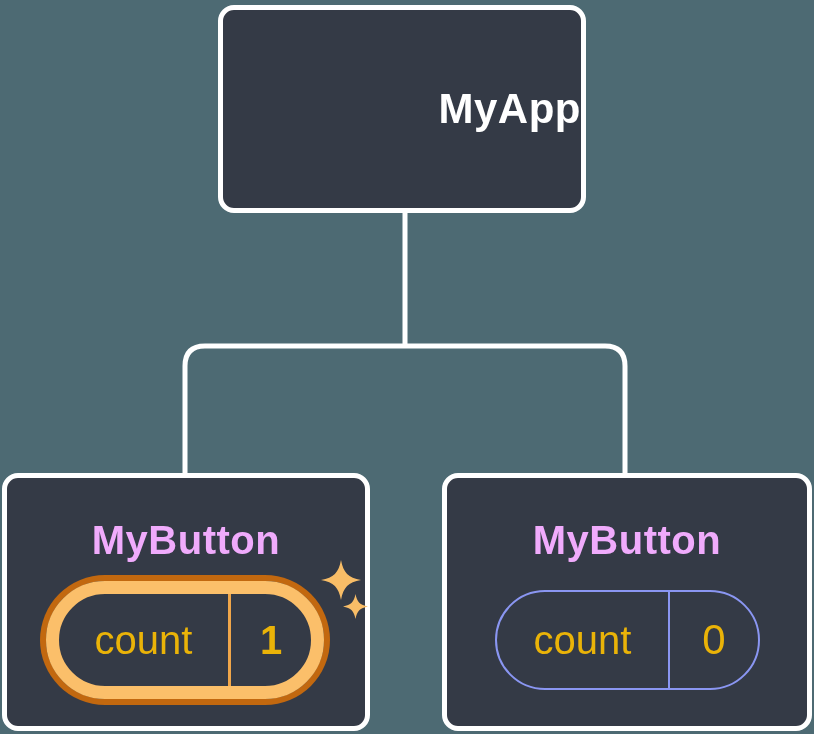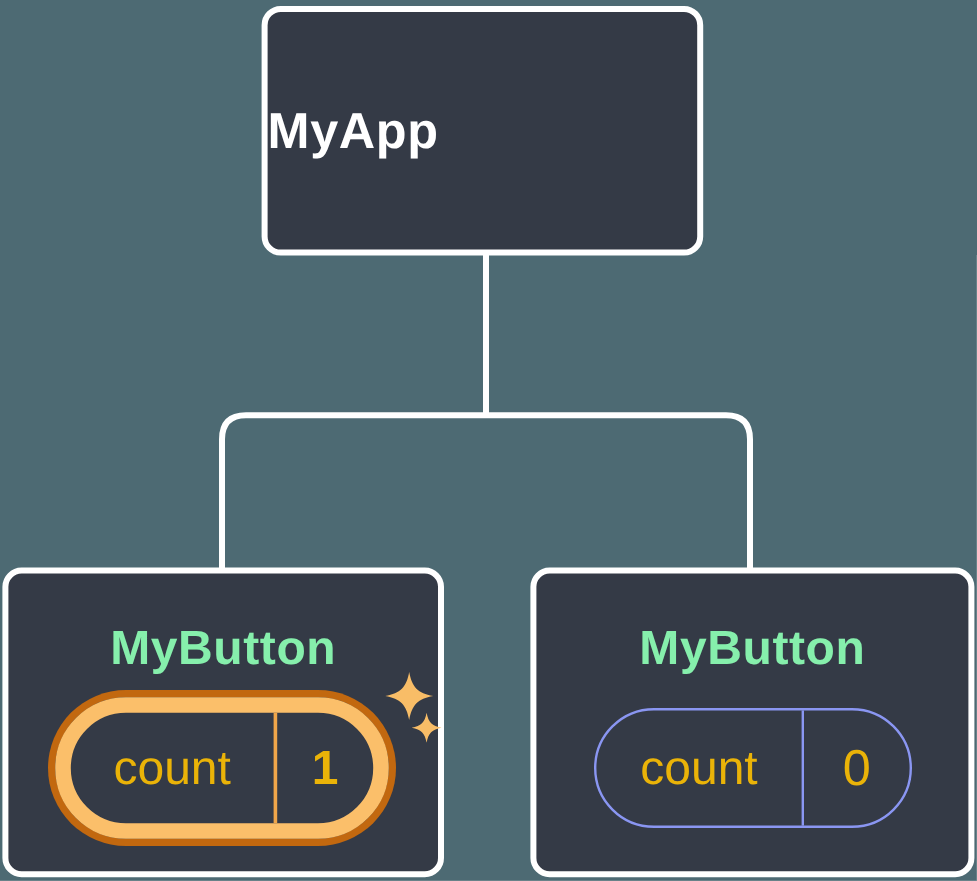--- a/index.html
+++ b/index.html
@@ -26,21 +26,21 @@
     background: #343A46;
     border: 5px solid #FFFFFF;
     border-radius: 16px;
   }
 
   .node-root {
     left: 218px; top: 5px;
     width: 368px; height: 208px;
     display: flex;
     align-items: center;
-    justify-content: flex-start;
+    justify-content: flex-end;
   }
 
   .node-root .node-label {
     color: #FFFFFF;
     font-size: 42px;
     font-weight: 600;
     letter-spacing: 0.5px;
   }
 
   .node-child {
@@ -48,21 +48,21 @@
     width: 368px; height: 258px;
   }
   .node-left  { left: 2px; }
   .node-right { left: 442px; width: 370px; }
 
   .node-title {
     position: absolute;
     top: 40px; left: 0;
     width: 100%;
     text-align: center;
-    color: #86efac;
+    color: #f0abfc;
     font-size: 40px;
     font-weight: 600;
     letter-spacing: 0.5px;
   }
 
   .pill {
     position: absolute;
     display: flex;
     align-items: stretch;
     border-radius: 999px;

